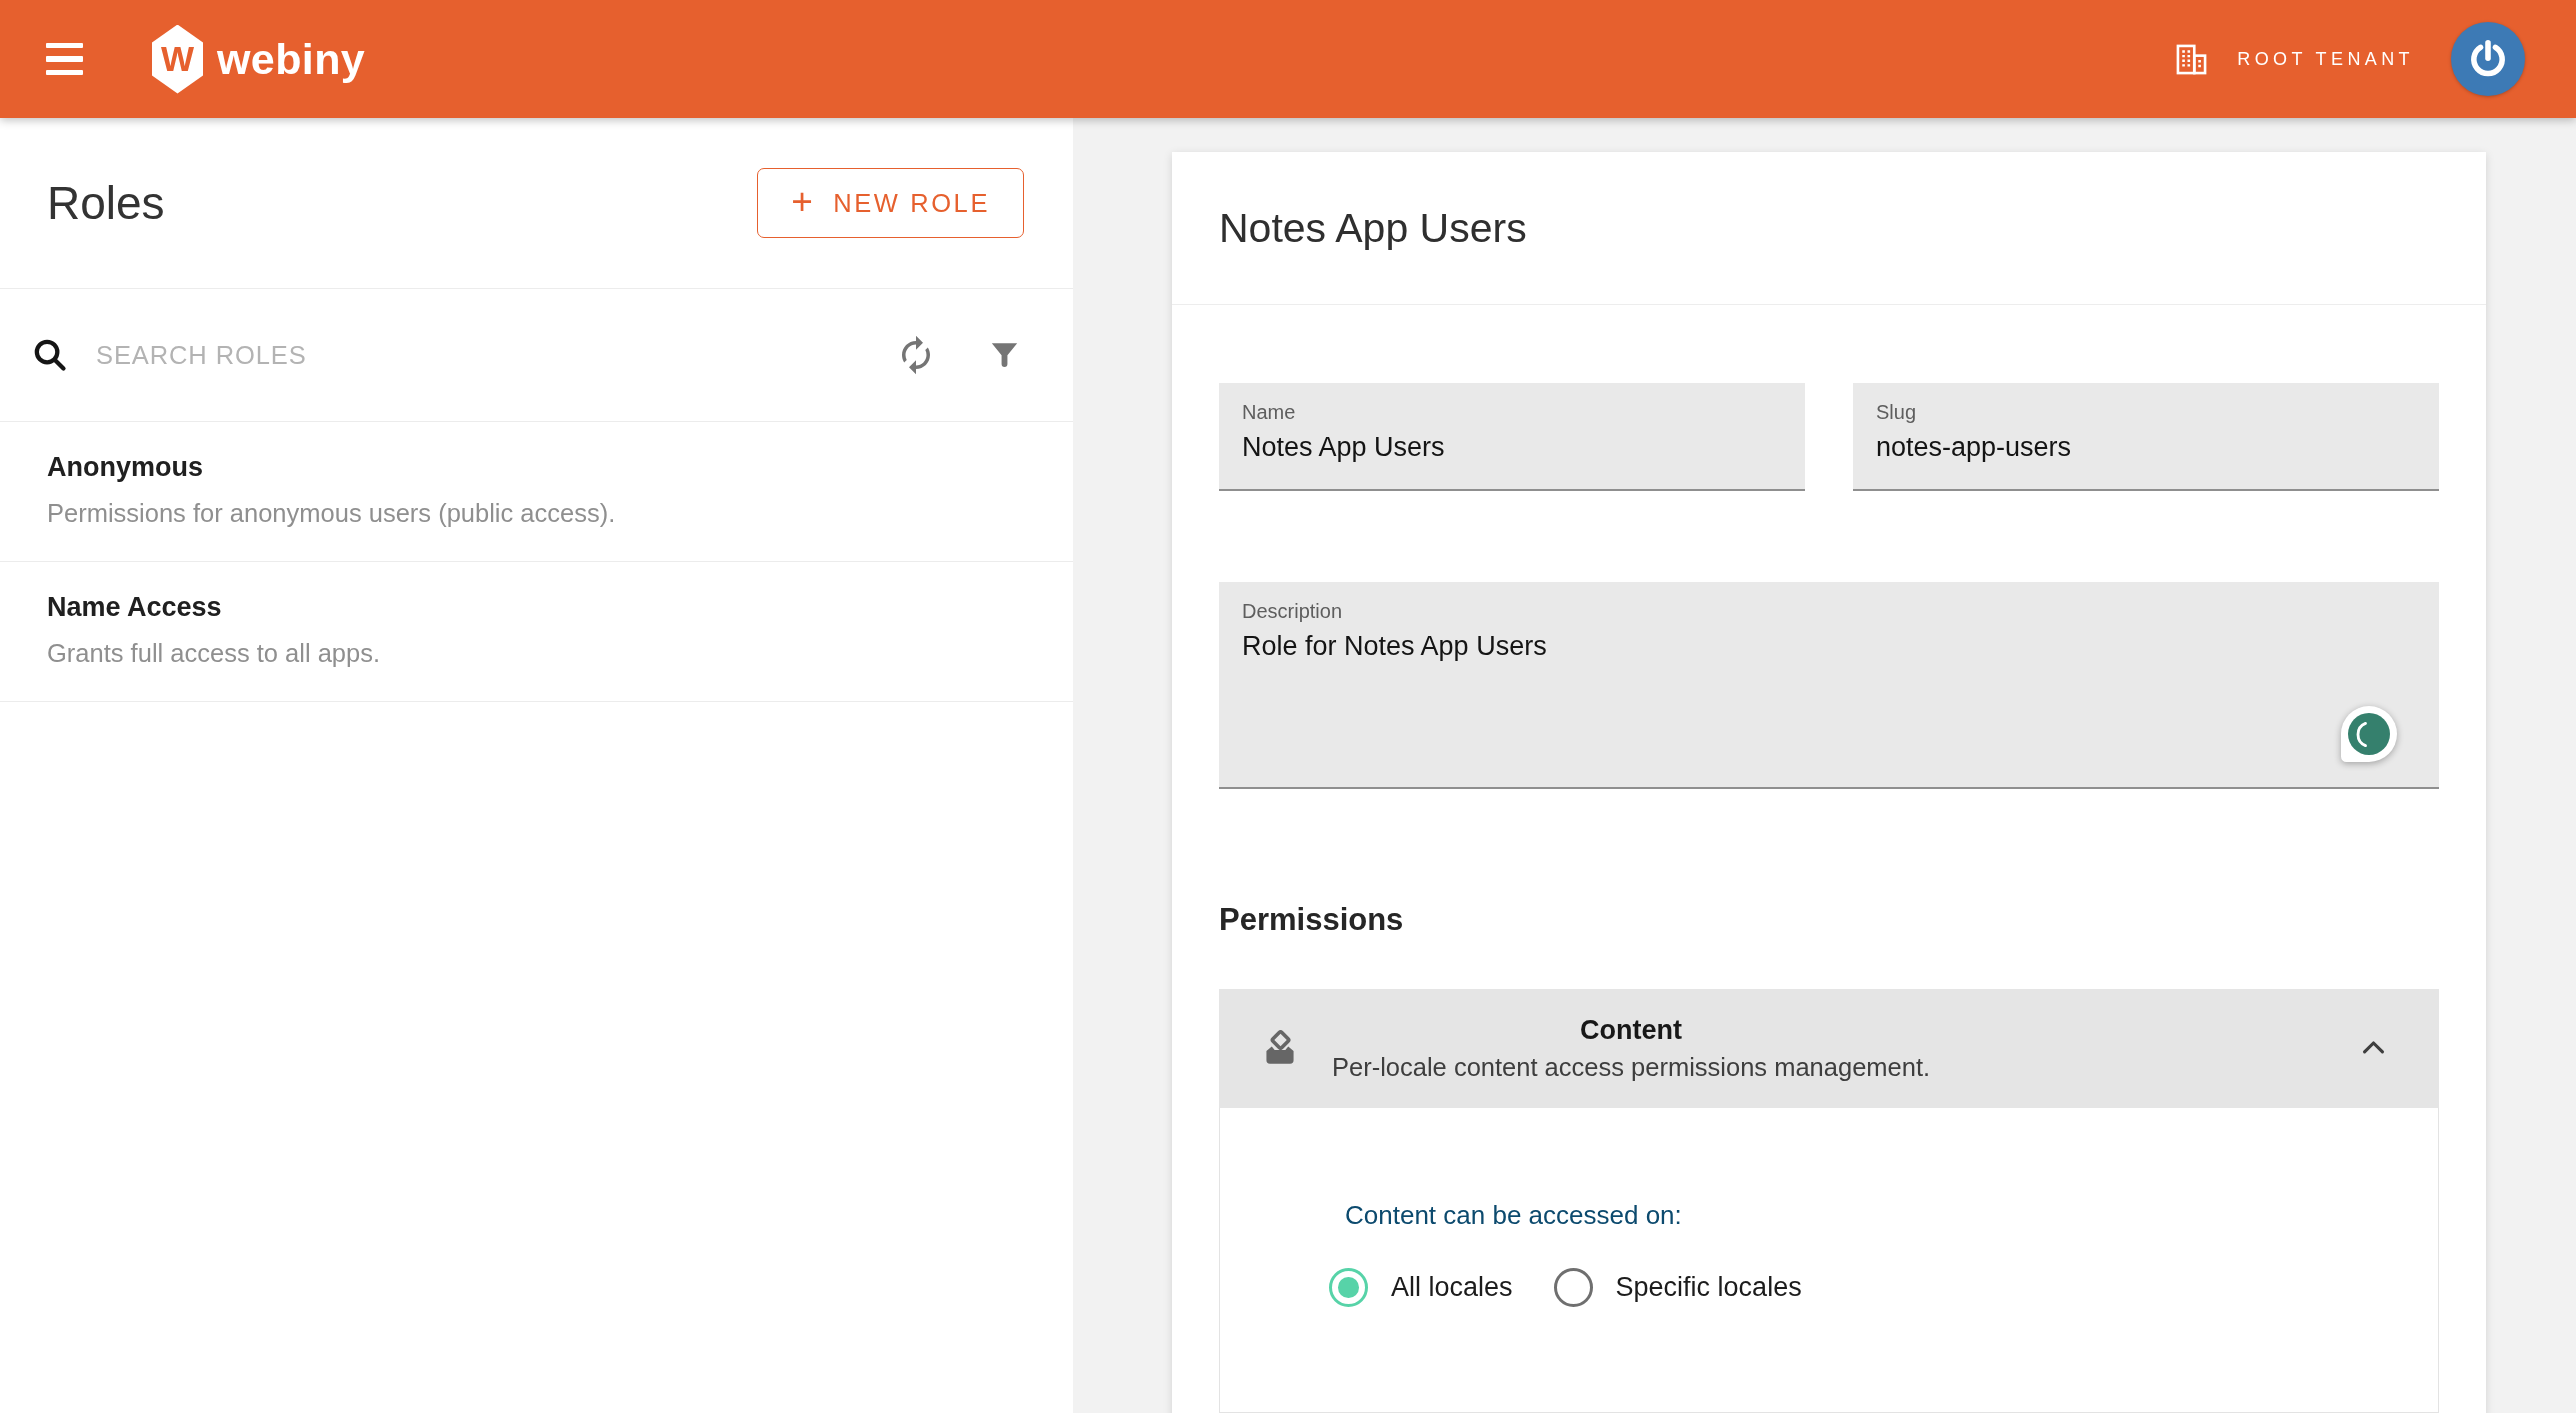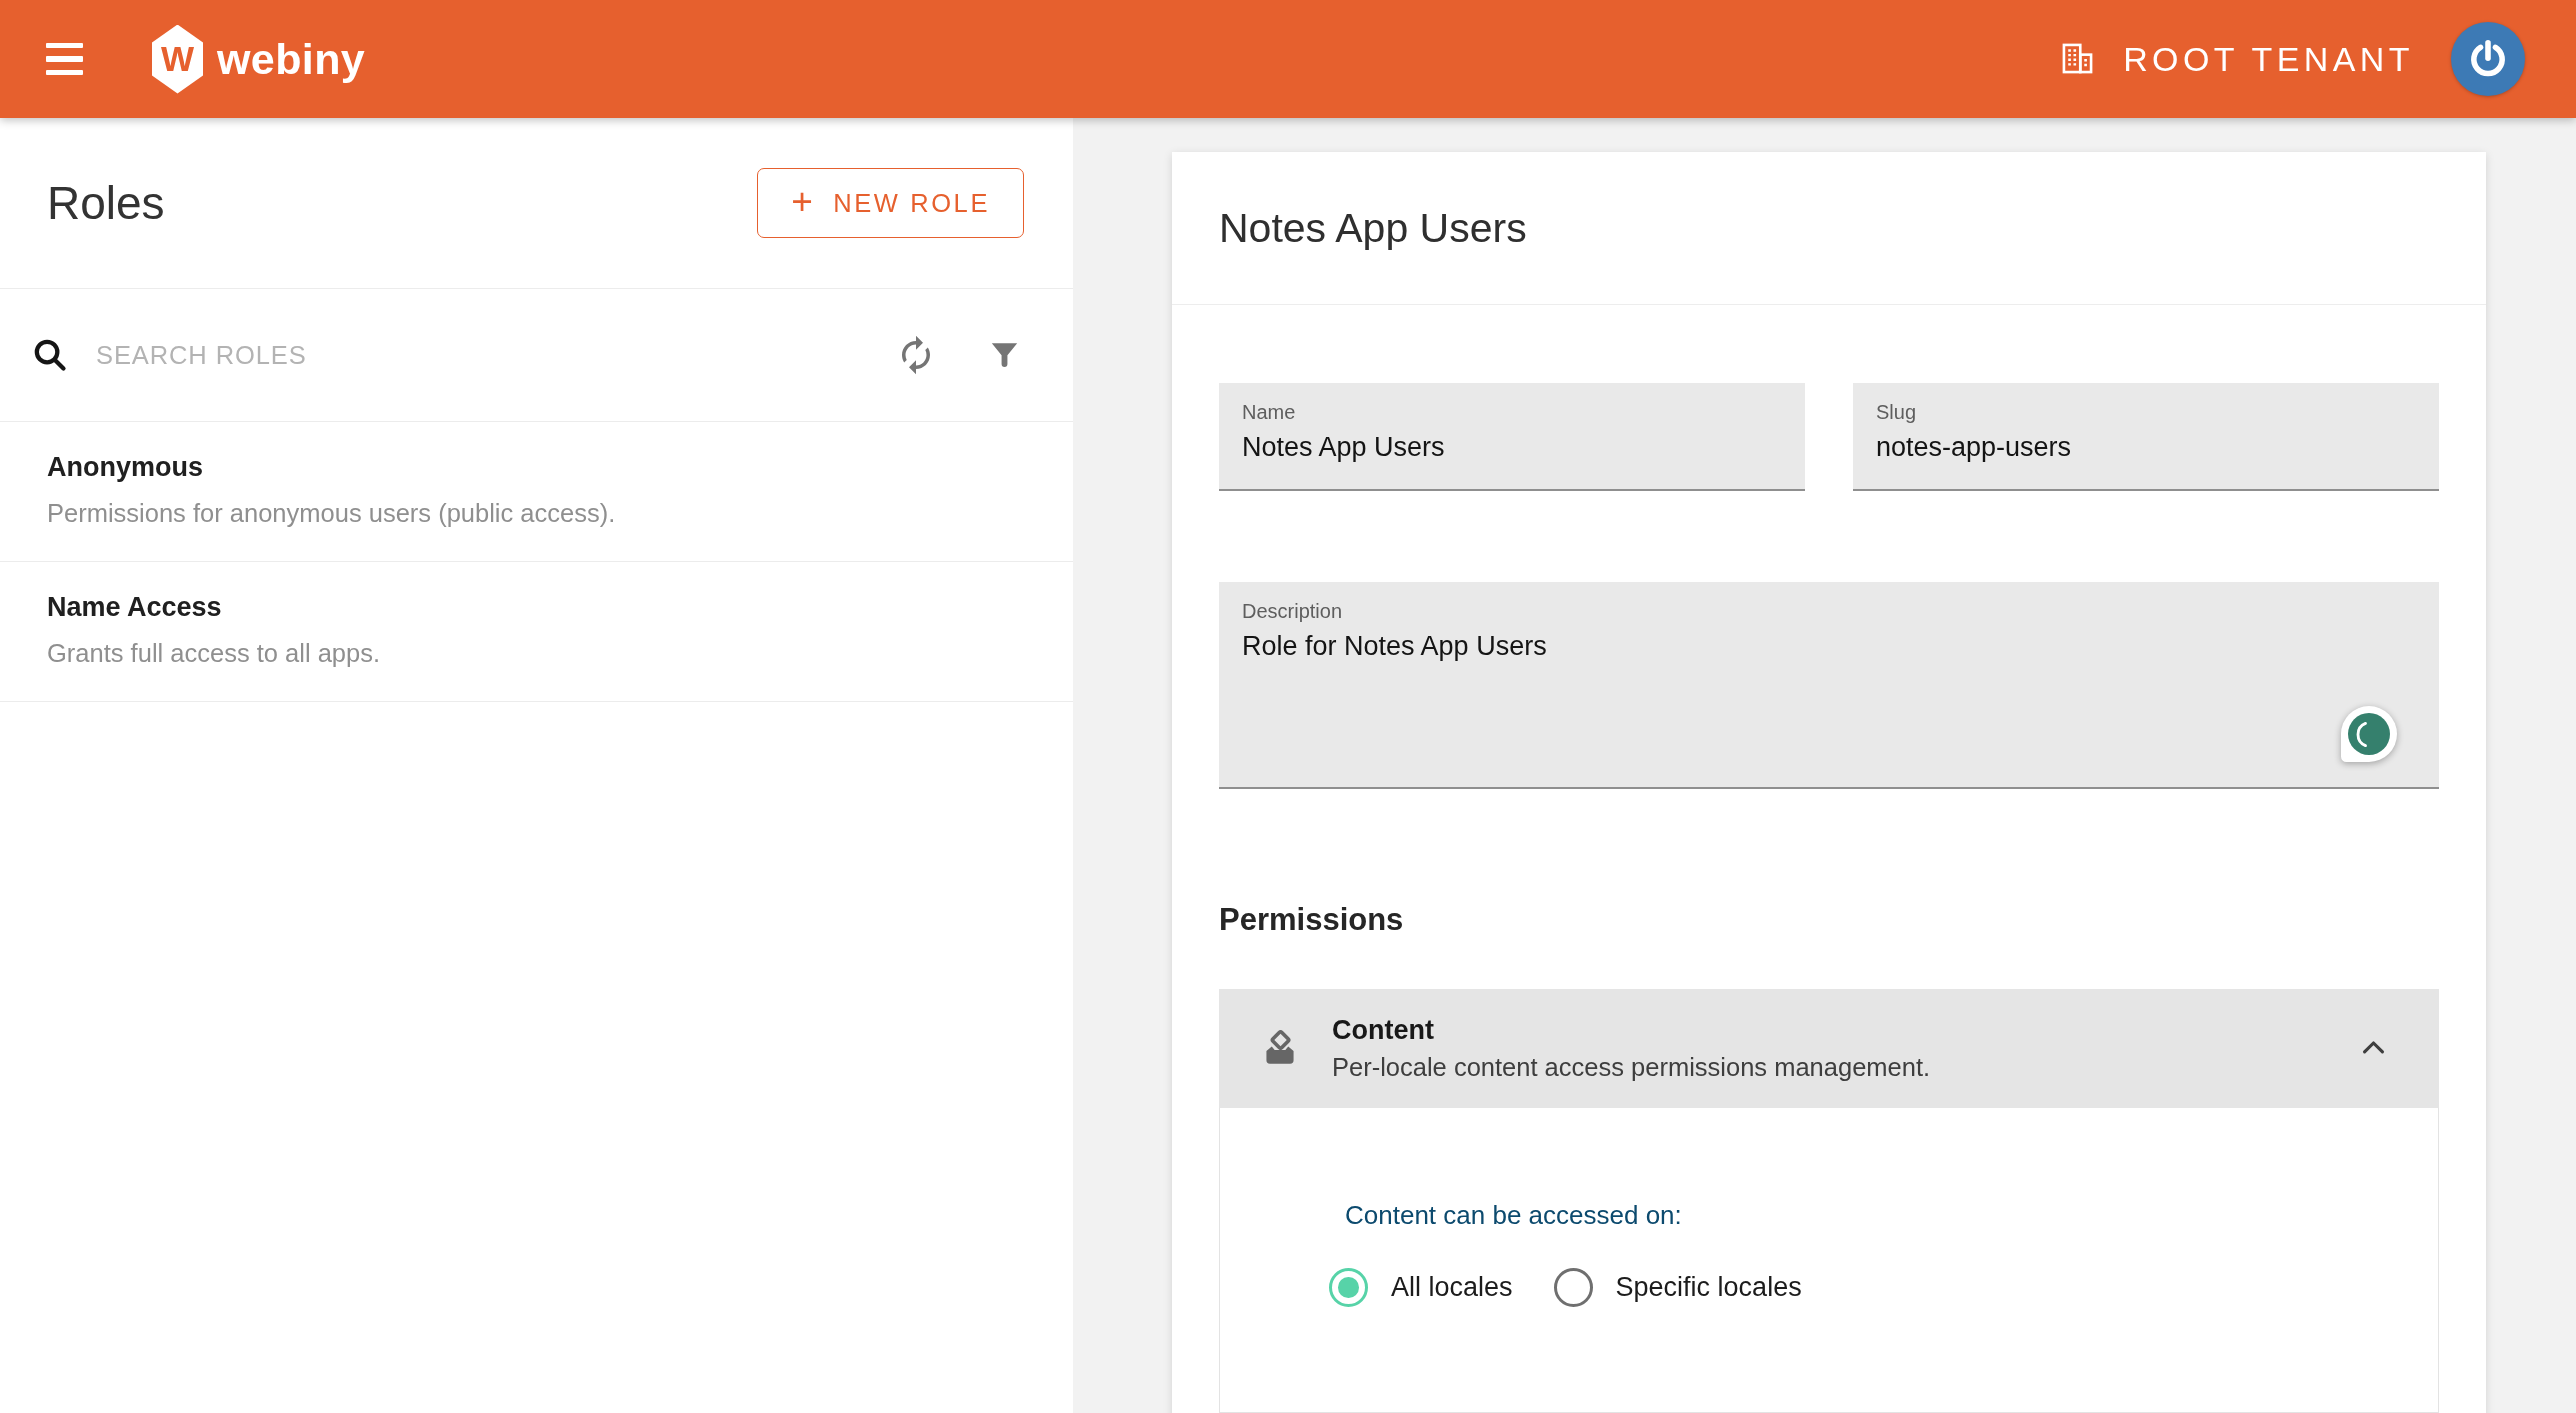--- a/index.html
+++ b/index.html
@@ -26,21 +26,21 @@
   .logo { display:flex; align-items:center; margin-left:69px; }
   .hex {
     width:51px; height:69px; background:#fff;
     clip-path:polygon(50% 0,100% 26%,100% 74%,50% 100%,0 74%,0 26%);
     display:flex; align-items:center; justify-content:center;
   }
   .hex b { color:var(--accent,#e6602e); font-size:35px; font-weight:bold; }
   .wordmark { color:#fff; font-size:43px; font-weight:bold; margin-left:14px; letter-spacing:0.4px; }
 
   .appbar-right { margin-left:auto; display:flex; align-items:center; }
-  .tenant { display:flex; align-items:flex-start; gap:27px; color:#fff; font-size:34px; letter-spacing:4.4px; cursor:pointer; }
+  .tenant { display:flex; align-items:center; gap:27px; color:#fff; font-size:18px; letter-spacing:4.4px; cursor:pointer; }
   .avatar {
     width:74px; height:74px; border-radius:50%;
     background:var(--avatar-bg,#3d7ab5);
     display:flex; align-items:center; justify-content:center;
     margin-left:37px; margin-right:16px; cursor:pointer;
     box-shadow:0 0.9px 3.5px rgba(0,0,0,.25);
   }
 
   
   .left-panel {
@@ -112,21 +112,21 @@
     width:42px; height:42px; border-radius:50%;
     background:var(--bubble,#35806d);
     display:flex; align-items:center; justify-content:center;
   }
 
   .permissions-heading { margin-top:113px; font-size:31px; font-weight:600; color:#262626; }
 
   .accordion { margin-top:51px; }
   .acc-header {
     height:119px; background:#e5e5e5;
-    display:flex; align-items:center; padding:0 49px 0 39px; cursor:pointer;
+    display:flex; align-items:center; padding:0 49px 0 39px; cursor:pointer;text-align:center;
   }
   .acc-text { margin-left:30px; }
   .acc-title { font-size:27px; font-weight:700; color:#181818; }
   .acc-sub   { font-size:25.5px; color:#3e3e3e; margin-top:7px; }
   .acc-chevron { margin-left:auto; display:flex; cursor:pointer; }
 
   .acc-body {
     height:305px; background:#fff;
     border:1.8px solid #e3e3e3; border-top:none;
     padding:92px 0 0 109px;

